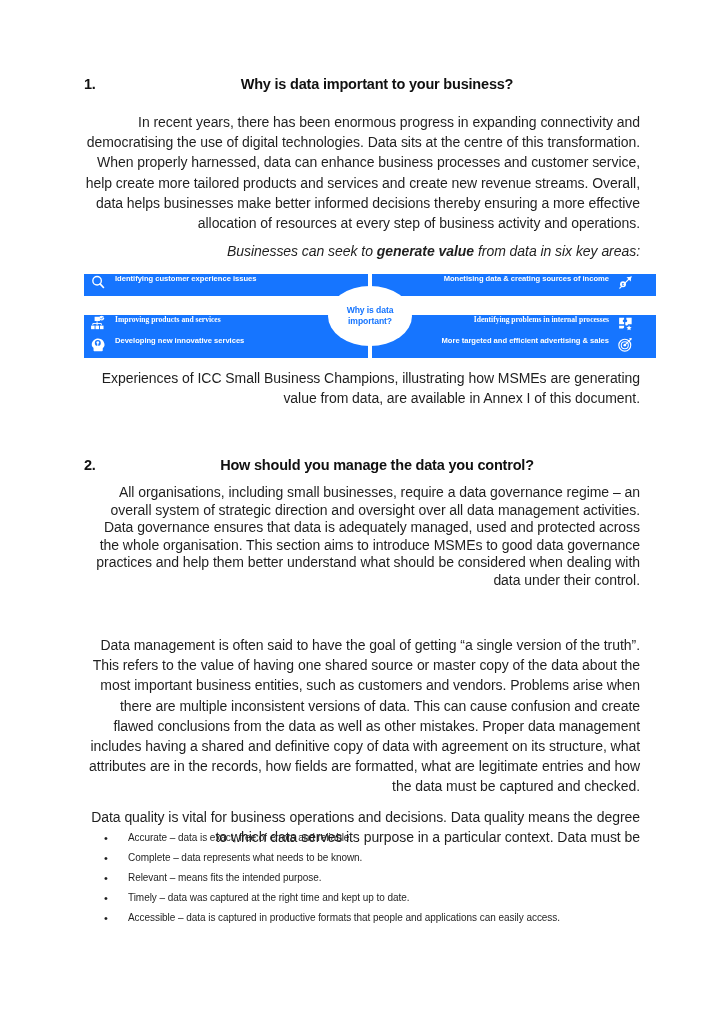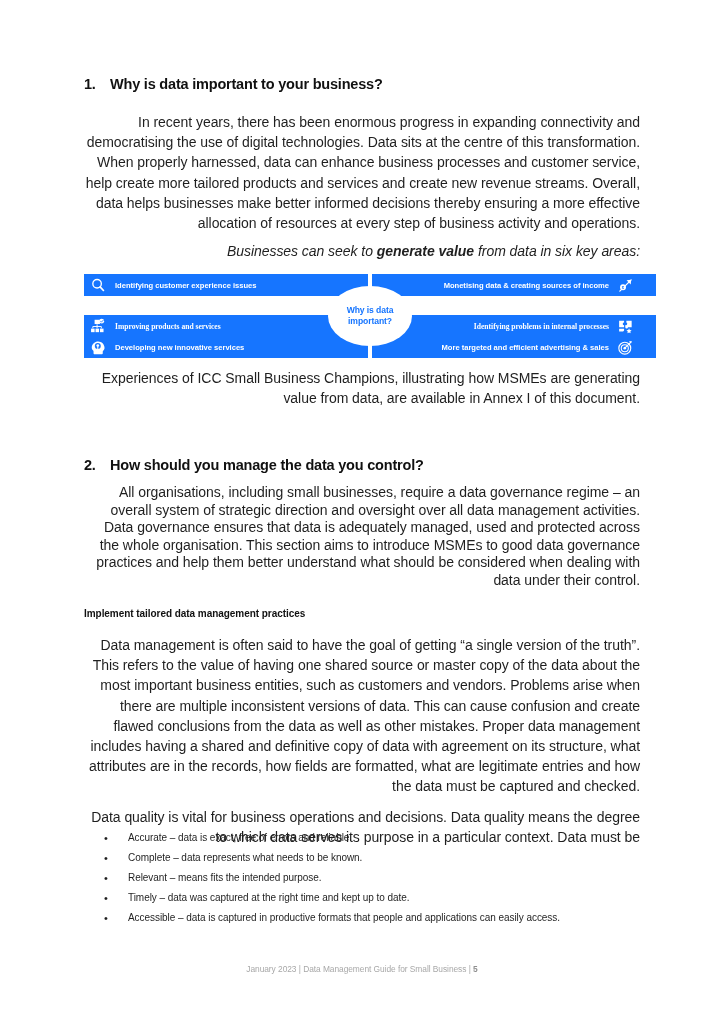--- a/index.html
+++ b/index.html
@@ -32,20 +32,21 @@
     letter-spacing: -0.2px;
     color: #111111;
     margin: 0;
   }
   .section-heading .num {
     width: 26px;
     flex: 0 0 26px;
   }
   .section-heading .txt {
     flex: 1;
+    text-align: center;
   }
   #sec1-heading { position: absolute; left: 84px; top: 76px; width: 560px; }
   #sec2-heading { position: absolute; left: 84px; top: 457px; width: 560px; }
 
   .sub-heading {
     position: absolute;
     left: 84px;
     top: 608px;
     width: 560px;
     font-size: 10px;
@@ -116,21 +117,21 @@
     display: flex;
   }
   .bar-row.r1 { top: 0px; }
   .bar-row.r2 { top: 41px; font-family: Liberation Serif, serif; }
   .bar-row.r3 { top: 62px; }
 
   .bar {
     background: #1675ff;
     height: 22px;
     display: flex;
-    align-items: center;
+    align-items: flex-start;
     box-sizing: border-box;
   }
   .bar.left {
     width: 284px;
     padding-left: 6px;
     padding-right: 8px;
     justify-content: flex-start;
   }
   .bar.right {
     width: 284px;
@@ -305,21 +306,20 @@
 
   <h1 class="section-heading" id="sec2-heading">
     <span class="num">2.</span>
     <span class="txt">How should you manage the data you control?</span>
   </h1>
 
   <div class="body-block tight" id="para-gov">
     <p>All organisations, including small businesses, require a data governance regime – an overall system of strategic direction and oversight over all data management activities. Data governance ensures that data is adequately managed, used and protected across the whole organisation. This section aims to introduce MSMEs to good data governance practices and help them better understand what should be considered when dealing with data under their control.</p>
   </div>
 
-  <div class="sub-heading">Implement tailored data management practices</div>
 
   <div class="body-block loose" id="para-dm">
     <p>Data management is often said to have the goal of getting “a single version of the truth”. This refers to the value of having one shared source or master copy of the data about the most important business entities, such as customers and vendors. Problems arise when there are multiple inconsistent versions of data. This can cause confusion and create flawed conclusions from the data as well as other mistakes. Proper data management includes having a shared and definitive copy of data with agreement on its structure, what attributes are in the records, how fields are formatted, what are legitimate entries and how the data must be captured and checked.</p>
   </div>
 
   <div class="body-block loose" id="para-quality">
     <p class="last">Data quality is vital for business operations and decisions. Data quality means the degree to which data serves its purpose in a particular context. Data must be</p>
   </div>
 
   <div class="bullets">
@@ -338,17 +338,14 @@
     <div class="bullet-row">
       <span class="bullet-dot">•</span>
       <span class="bullet-text">Timely – data was captured at the right time and kept up to date.</span>
     </div>
     <div class="bullet-row">
       <span class="bullet-dot">•</span>
       <span class="bullet-text">Accessible – data is captured in productive formats that people and applications can easily access.</span>
     </div>
   </div>
 
-  <div class="footer">
-    <span>January 2023 | Data Management Guide for Small Business | </span><span class="pagenum">5</span>
-  </div>
 
 </div>
 
 </body></html>

